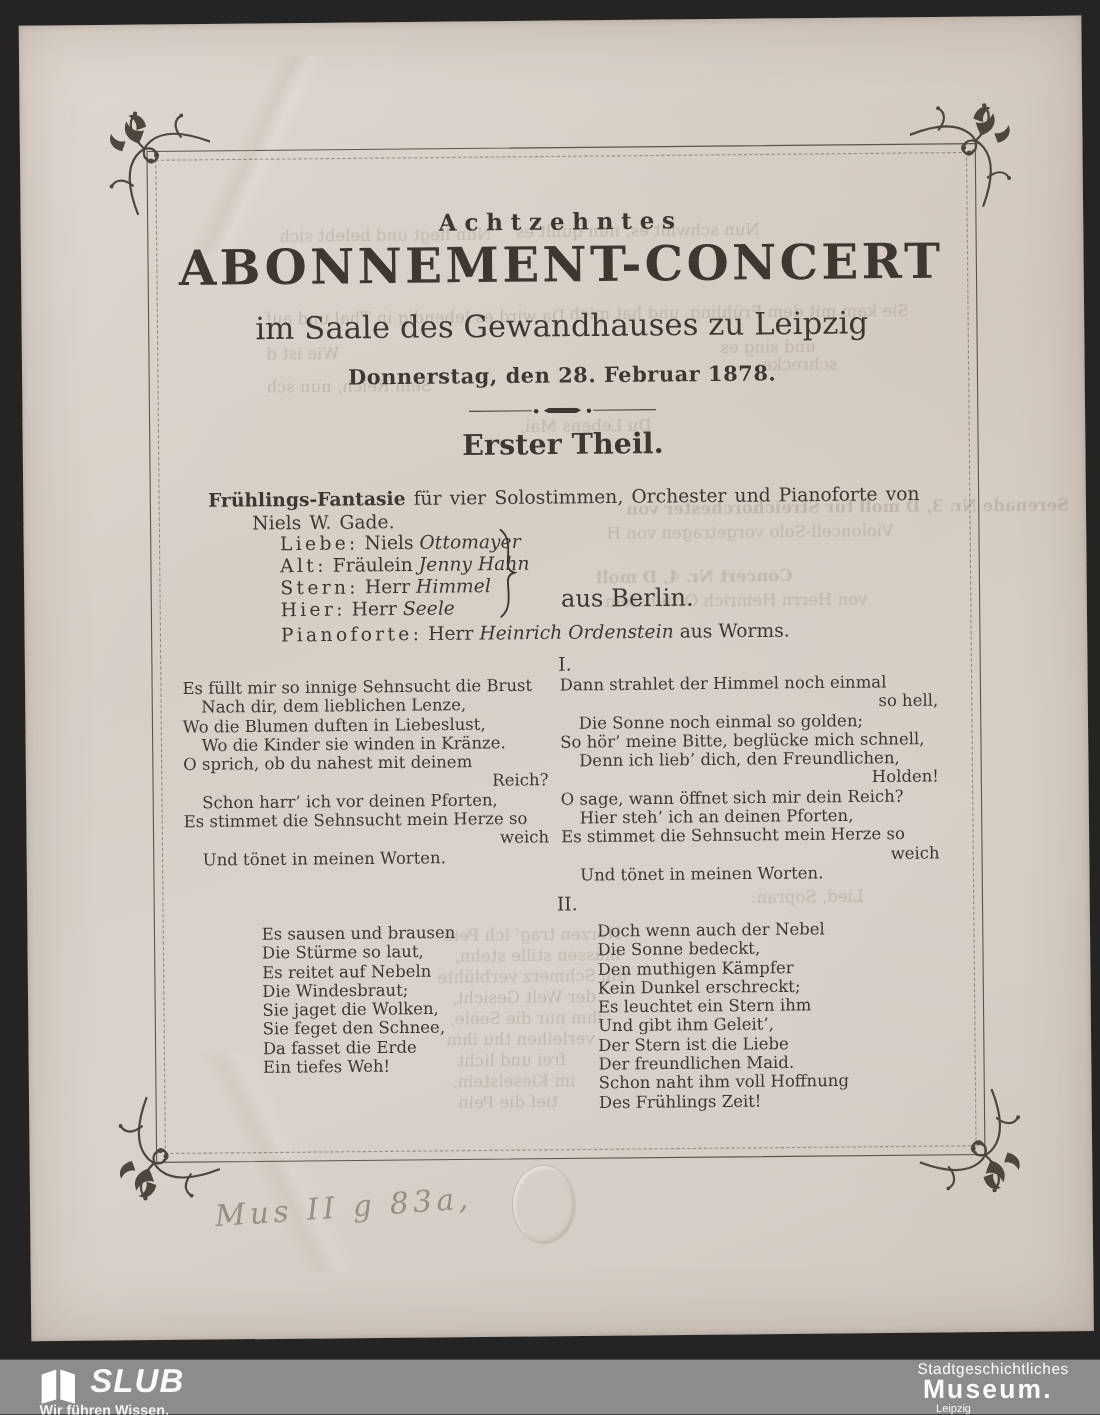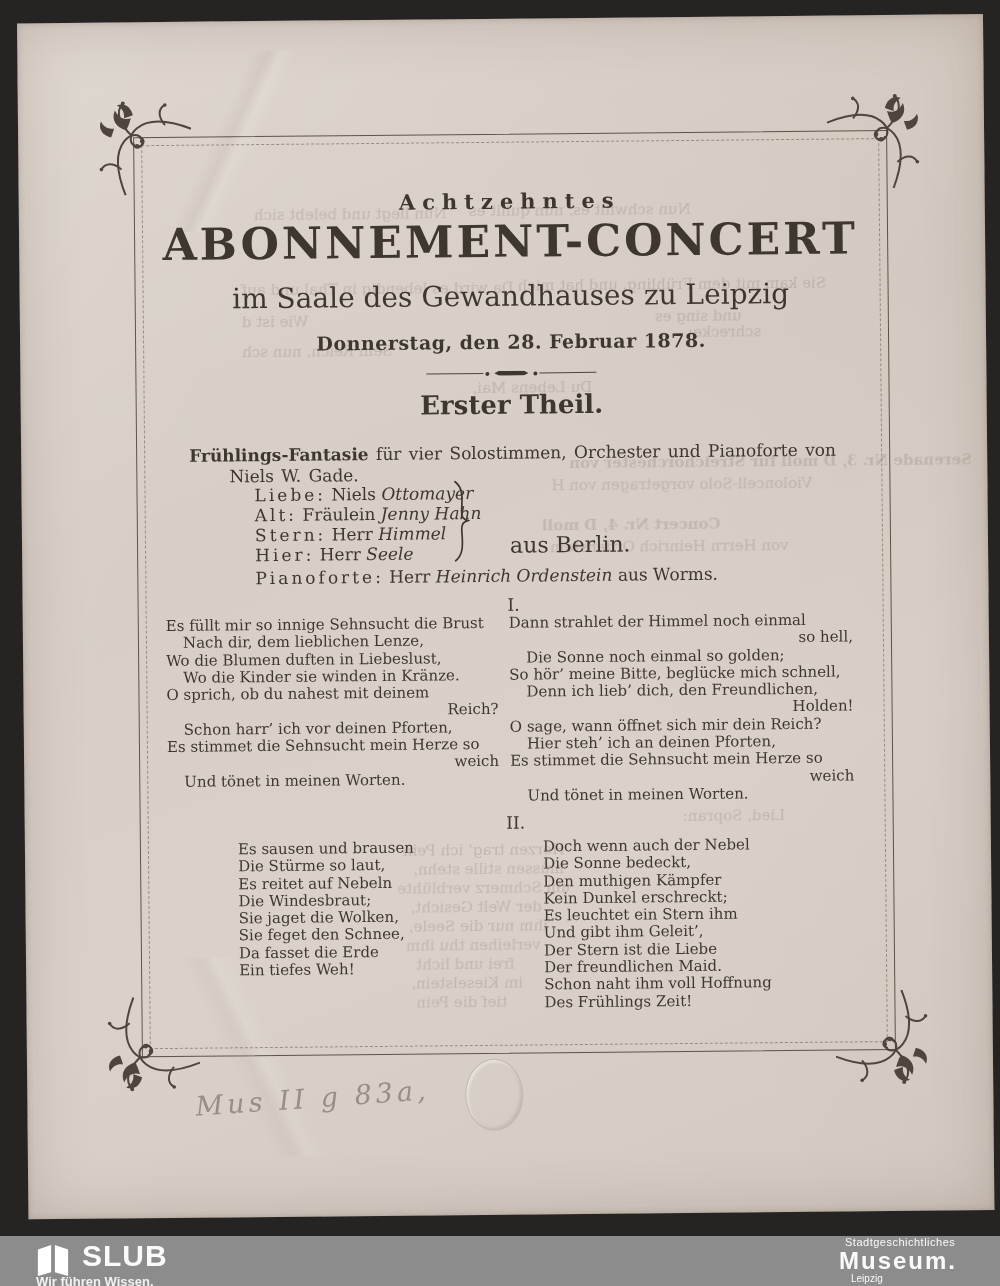--- a/index.html
+++ b/index.html
@@ -85,24 +85,24 @@
     position:absolute;left:168px;top:1062px;
     font-style:italic;font-size:27px;color:#8d8478;letter-spacing:4px;
     transform:rotate(-3.5deg);opacity:.85;
     font-family:"DejaVu Serif","Liberation Serif",serif;
   }
   
   .footerbar{position:absolute;left:0;bottom:0;width:1000px;height:50px;background:#8c8c8c;
     font-family:"Liberation Sans","DejaVu Sans",sans-serif;color:#fafafa;}
   .slub{position:absolute;left:36px;top:5px;display:flex;align-items:flex-start;}
   .slub-icon{width:34px;height:34px;margin-right:12px;margin-top:2px;}
-  .slub-name{font-size:30px;font-weight:bold;letter-spacing:1px;line-height:30px;}
+  .slub-name{font-size:30px;font-weight:bold;letter-spacing:1px;line-height:30px;font-style:italic;}
   .slub-tagline{position:absolute;left:36px;top:38px;font-size:13px;font-weight:bold;color:#f2f2f2;}
   .museum{position:absolute;right:8px;top:1px;width:165px;text-align:left;line-height:1;}
-  .museum .m1{font-size:11px;margin-left:18px;letter-spacing:.5px;}
+  .museum .m1{font-size:14px;margin-left:7px;letter-spacing:.5px;}
   .museum .m2{font-size:24px;font-weight:bold;letter-spacing:2px;margin-top:1px;margin-left:12px;}
   .museum .m3{font-size:10px;margin-left:24px;margin-top:1px;}
 </style>
 </head>
 <body>
 
 <svg width="0" height="0" style="position:absolute">
   <symbol id="flourish" viewBox="0 0 96 96">
     <g fill="none" stroke="#4e463d" stroke-width="2">
       <path d="M96,30 C70,20 52,21 42,29 C33,36 34,46 42,47 C49,48 51,39 44,38"></path>

